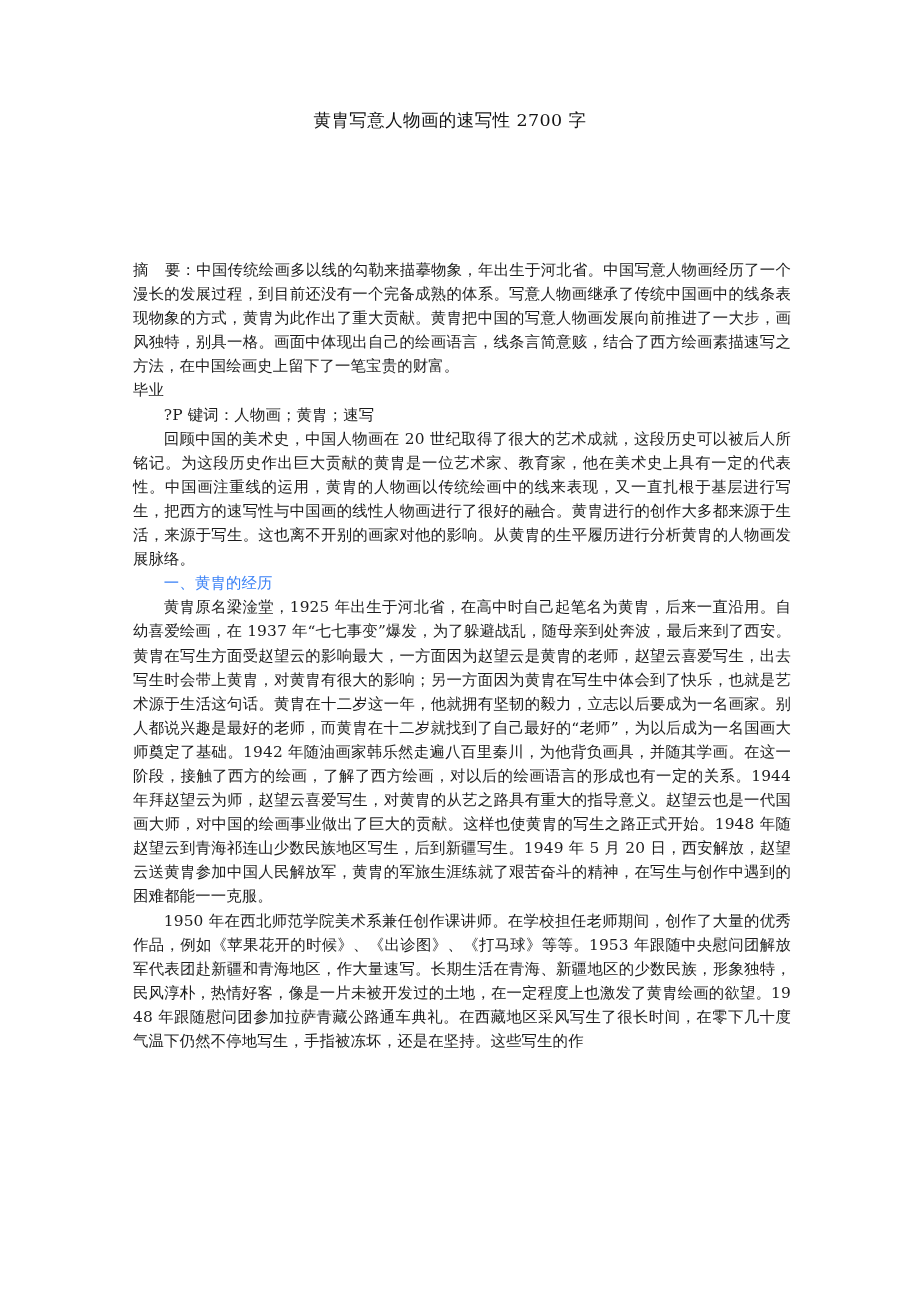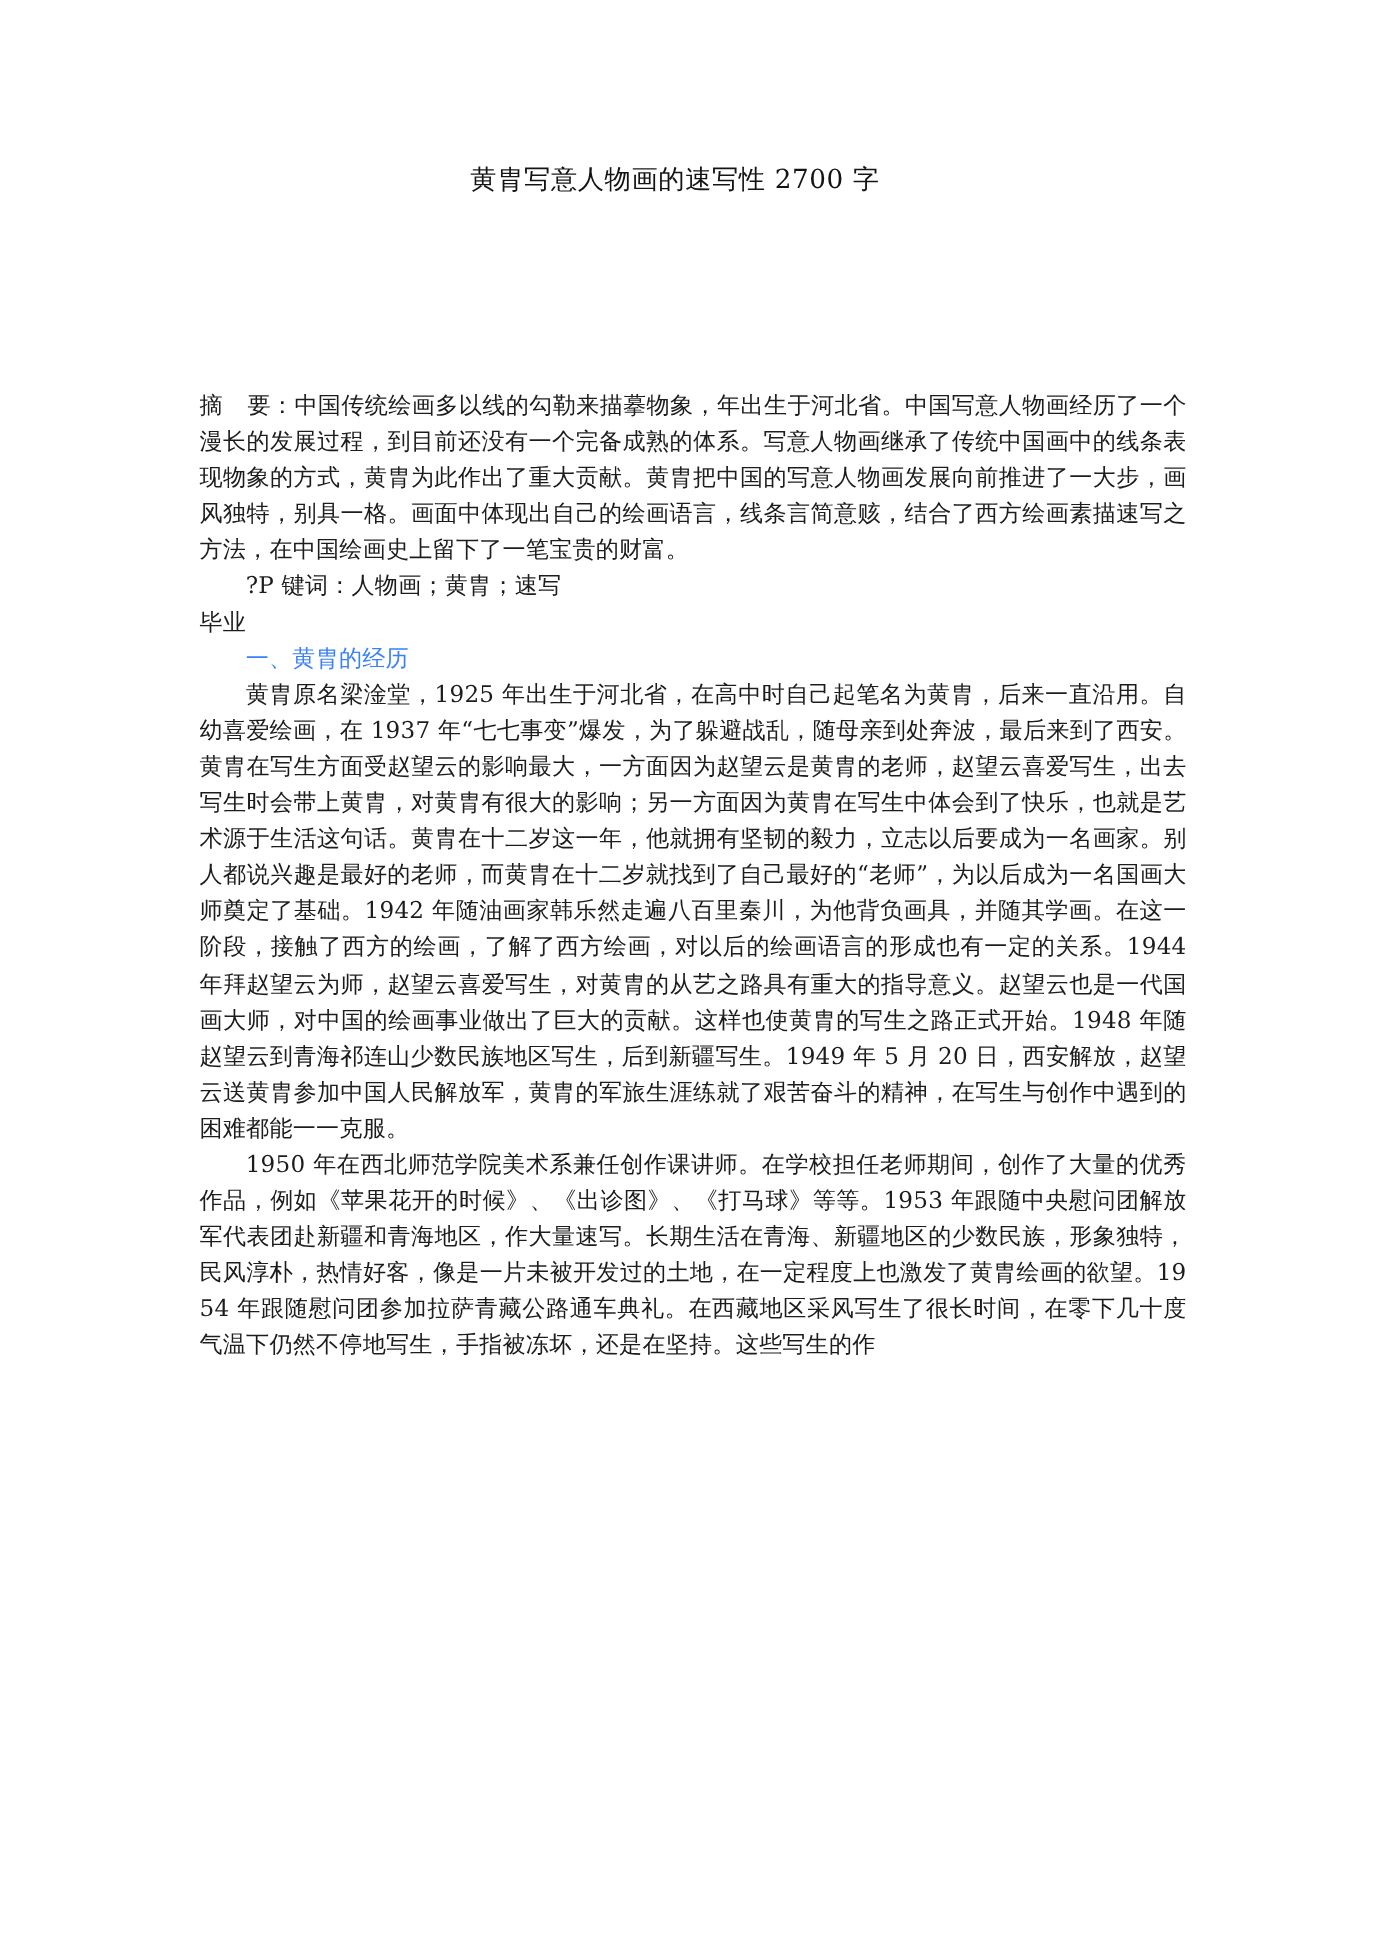--- a/index.html
+++ b/index.html
@@ -91,25 +91,26 @@
 <body>
 
 <div class="page">
 
   <div class="doc-title">黄胄写意人物画的速写性 2700 字</div>
 
   <div class="body-col">
 
     <p class="para noindent"><span class="abs-label">摘</span><span class="abs-gap"></span><span class="abs-label">要：</span><span>中国传统绘画多以线的勾勒来描摹物象，年出生于河北省。中国写意人物画经历了一个漫长的发展过程，到目前还没有一个完备成熟的体系。写意人物画继承了传统中国画中的线条表现物象的方式，黄胄为此作出了重大贡献。黄胄把中国的写意人物画发展向前推进了一大步，画风独特，别具一格。画面中体现出自己的绘画语言，线条言简意赅，结合了西方绘画素描速写之方法，在中国绘画史上留下了一笔宝贵的财富。</span></p>
 
+    <p class="para noindent">毕业</p>
+
     <p class="para indent2">?P 键词：人物画；黄胄；速写</p>
 
-    <p class="para noindent">毕业</p>
-
+    <p class="para indent2">回顾中国的美术史，中国人物画在 20 世纪取得了很大的艺术成就，这段历史可以被后人所铭记。为这段历史作出巨大贡献的黄胄是一位艺术家、教育家，他在美术史上具有一定的代表性。中国画注重线的运用，黄胄的人物画以传统绘画中的线来表现，又一直扎根于基层进行写生，把西方的速写性与中国画的线性人物画进行了很好的融合。黄胄进行的创作大多都来源于生活，来源于写生。这也离不开别的画家对他的影响。从黄胄的生平履历进行分析黄胄的人物画发展脉络。</p>
 
     <p class="heading-line">一、黄胄的经历</p>
 
     <p class="para indent2">黄胄原名梁淦堂，1925 年出生于河北省，在高中时自己起笔名为黄胄，后来一直沿用。自幼喜爱绘画，在 1937 年“七七事变”爆发，为了躲避战乱，随母亲到处奔波，最后来到了西安。黄胄在写生方面受赵望云的影响最大，一方面因为赵望云是黄胄的老师，赵望云喜爱写生，出去写生时会带上黄胄，对黄胄有很大的影响；另一方面因为黄胄在写生中体会到了快乐，也就是艺术源于生活这句话。黄胄在十二岁这一年，他就拥有坚韧的毅力，立志以后要成为一名画家。别人都说兴趣是最好的老师，而黄胄在十二岁就找到了自己最好的“老师”，为以后成为一名国画大师奠定了基础。1942 年随油画家韩乐然走遍八百里秦川，为他背负画具，并随其学画。在这一阶段，接触了西方的绘画，了解了西方绘画，对以后的绘画语言的形成也有一定的关系。1944 年拜赵望云为师，赵望云喜爱写生，对黄胄的从艺之路具有重大的指导意义。赵望云也是一代国画大师，对中国的绘画事业做出了巨大的贡献。这样也使黄胄的写生之路正式开始。1948 年随赵望云到青海祁连山少数民族地区写生，后到新疆写生。1949 年 5 月 20 日，西安解放，赵望云送黄胄参加中国人民解放军，黄胄的军旅生涯练就了艰苦奋斗的精神，在写生与创作中遇到的困难都能一一克服。</p>
 
-    <p class="para indent2">1950 年在西北师范学院美术系兼任创作课讲师。在学校担任老师期间，创作了大量的优秀作品，例如《苹果花开的时候》、《出诊图》、《打马球》等等。1953 年跟随中央慰问团解放军代表团赴新疆和青海地区，作大量速写。长期生活在青海、新疆地区的少数民族，形象独特，民风淳朴，热情好客，像是一片未被开发过的土地，在一定程度上也激发了黄胄绘画的欲望。1954 年跟随慰问团参加拉萨青藏公路通车典礼。在西藏地区采风写生了很长时间，在零下几十度气温下仍然不停地写生，手指被冻坏，还是在坚持。这些写生的作</p>
+    <p class="para indent2">1950 年在西北师范学院美术系兼任创作课讲师。在学校担任老师期间，创作了大量的优秀作品，例如《苹果花开的时候》、《出诊图》、《打马球》等等。1953 年跟随中央慰问团解放军代表团赴新疆和青海地区，作大量速写。长期生活在青海、新疆地区的少数民族，形象独特，民风淳朴，热情好客，像是一片未被开发过的土地，在一定程度上也激发了黄胄绘画的欲望。1948 年跟随慰问团参加拉萨青藏公路通车典礼。在西藏地区采风写生了很长时间，在零下几十度气温下仍然不停地写生，手指被冻坏，还是在坚持。这些写生的作</p>
 
   </div>
 </div>
 
 </body></html>

